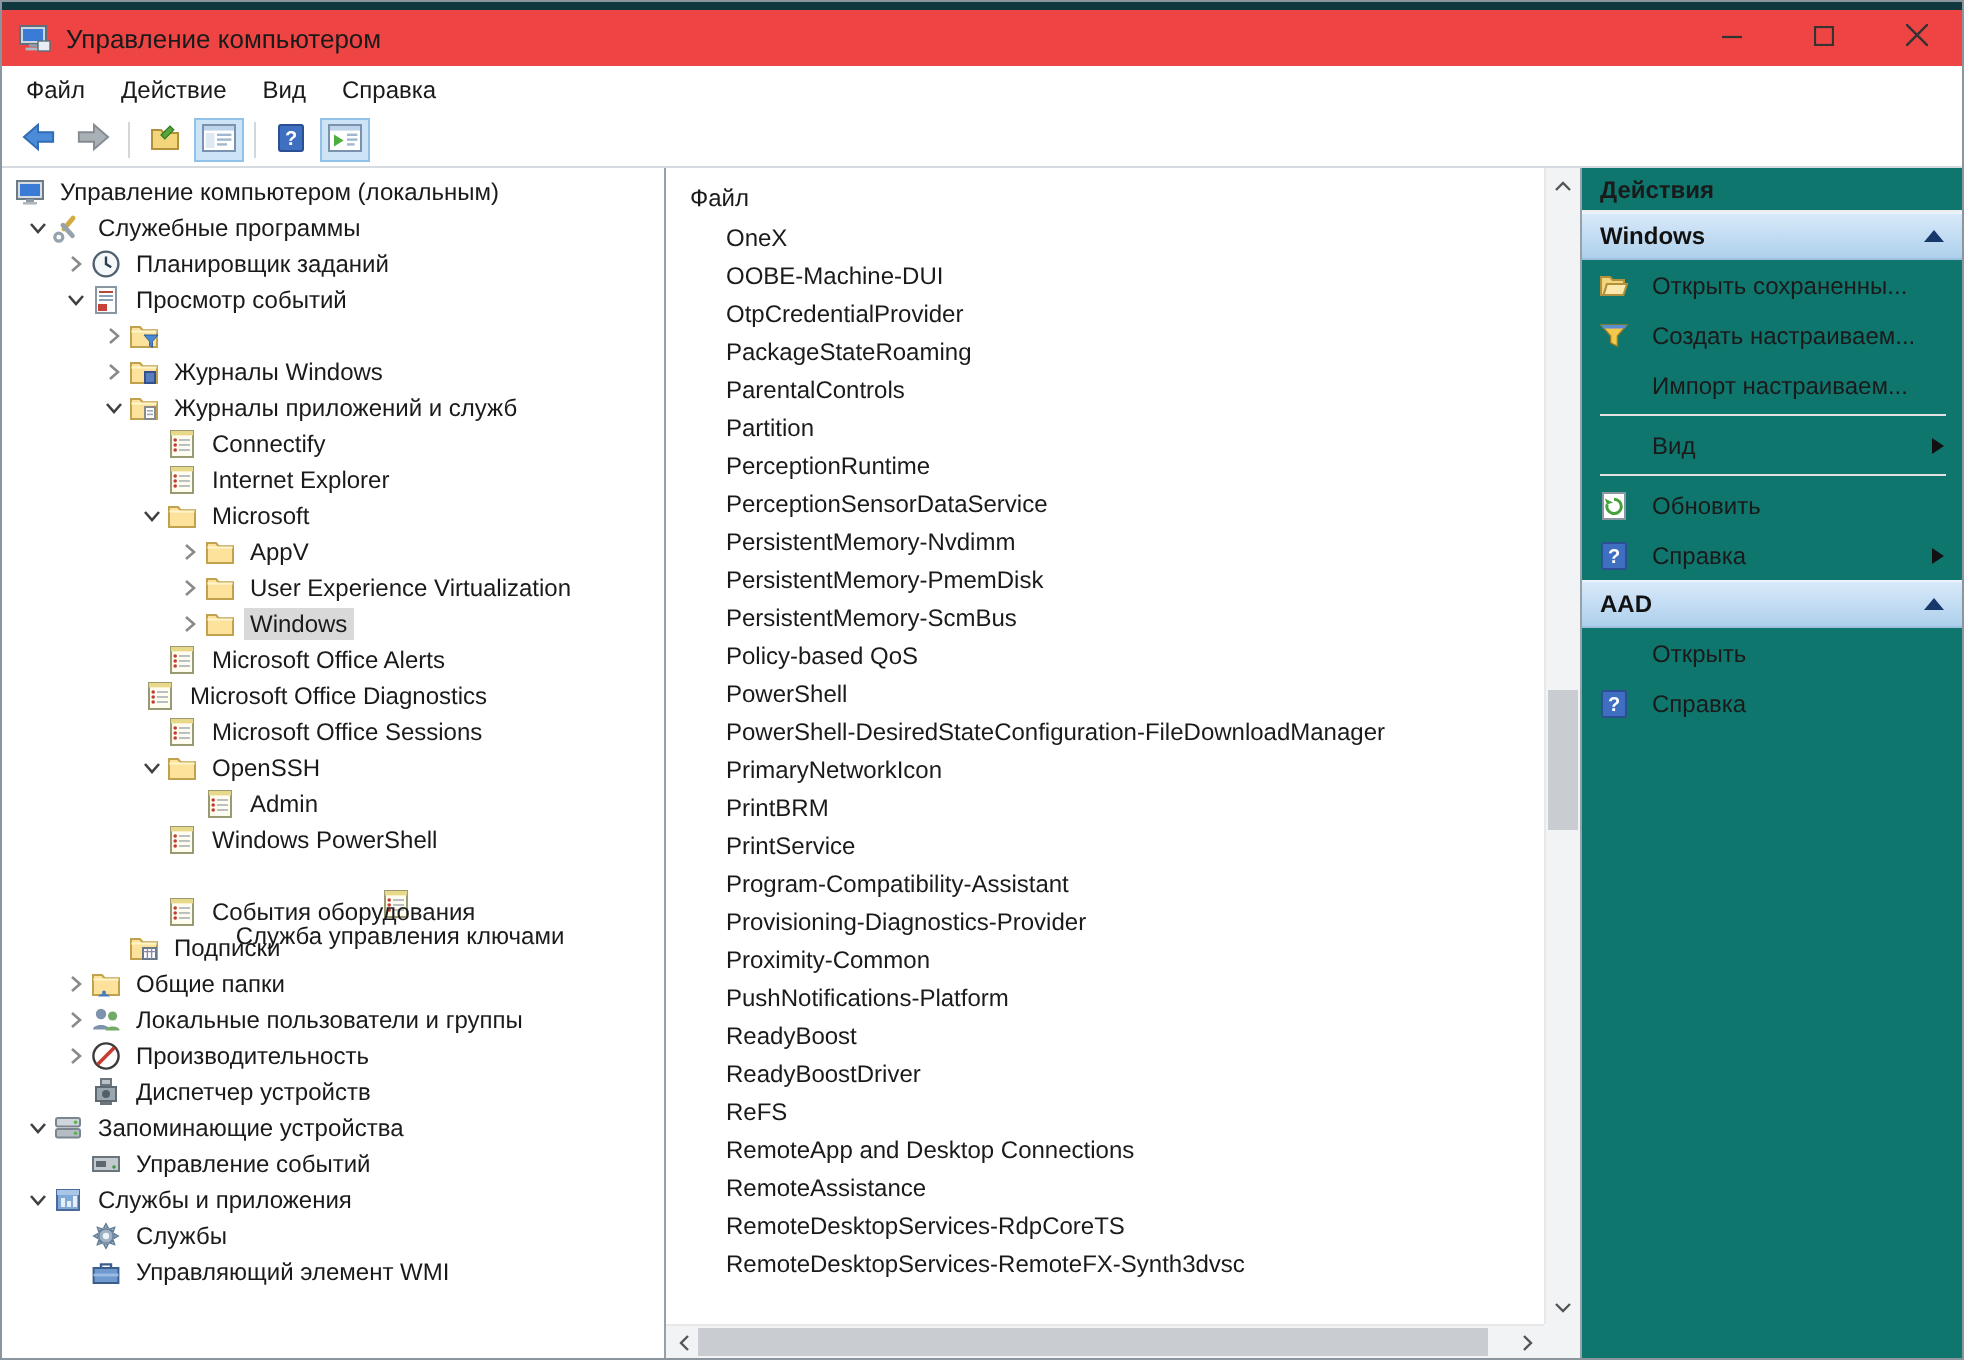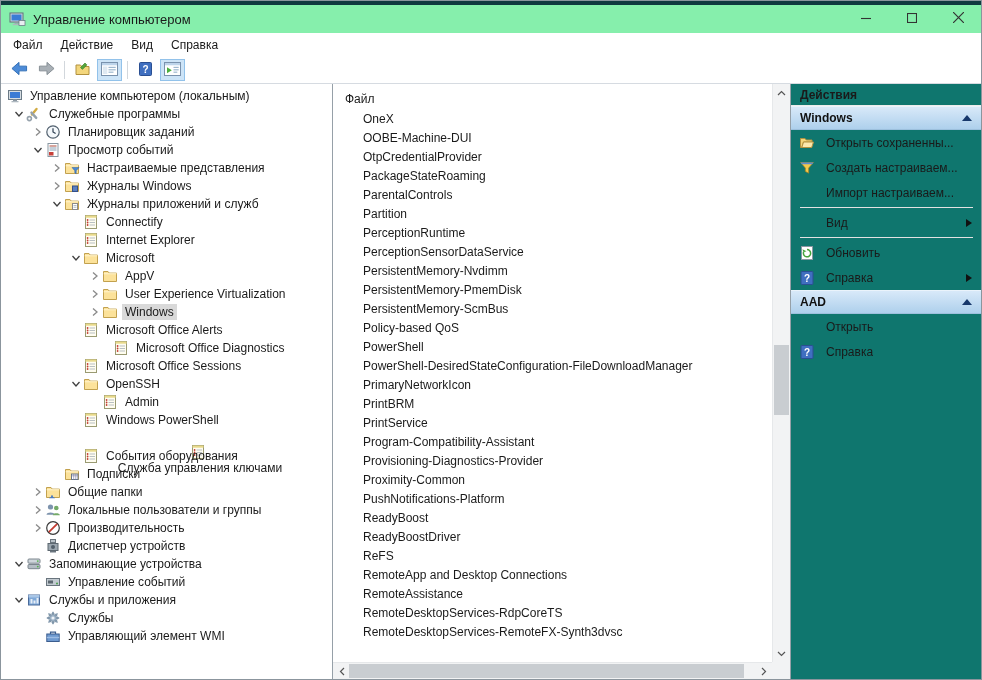--- a/index.html
+++ b/index.html
@@ -4,21 +4,21 @@
 <style>
   * { margin:0; padding:0; box-sizing:border-box; }
   html,body { background:#e8e8e8; }
   .screen {
     position:relative; width:982px; height:680px; background:#fff;
     font-family:"Liberation Sans","DejaVu Sans",sans-serif; font-size:12px; color:#1a1a1a;
     border:1px solid #8b959d; overflow:hidden;
   }
   .top-strip { height:4px; background:#10393f; }
   
-  .titlebar { height:28px; display:flex; align-items:center; padding-left:8px; background:#86efac;text-align:center; }
+  .titlebar { height:28px; display:flex; align-items:center; padding-left:8px; background:#ef4444;text-align:center; }
   .title-icon { width:17px; height:16px; display:inline-flex; }
   .title-text { margin-left:7px; font-size:13px; }
   .win-controls { margin-left:auto; display:flex; height:100%; }
   .win-btn { width:46px; height:100%; display:flex; align-items:center; justify-content:center; }
   
   .menubar { height:24px; display:flex; align-items:center; padding-left:3px; background:#fff; }
   .menu-item { padding:3px 9px; cursor:default; }
   
   .toolbar { height:27px; display:flex; align-items:center; padding-left:5px; background:#fff; border-bottom:1px solid #d6dbe1; }
   .tb-btn { width:25px; height:22px; display:flex; align-items:center; justify-content:center; margin:0 1px; border:1px solid transparent; }
@@ -217,21 +217,20 @@
               <path d="M3 1.5 7 5 3 8.5" fill="none" stroke="#8a8a8a" stroke-width="1.3"></path>
             </svg>
           </span>
           <span class="tree-icon">
             <svg viewBox="0 0 16 16">
               <path d="M1.5 3.5h4.5l1.3 1.6h7.2v8.4H1.5z" fill="#fce29a" stroke="#c2a14e"></path>
               <path d="M1.7 5.2h12.6v1.1H1.7z" fill="#fff3c9"></path>
               <path d="M8 7.5h7l-2.8 3.2v3l-1.4-.8v-2.2z" fill="#4a8ad4" stroke="#2d5c9e" stroke-width=".5"></path>
             </svg>
           </span>
-          <span class="tree-label">Настраиваемые представления</span>
         </div>
         <div class="tree-row" style="padding-left: 48px;">
           <span class="expander">
             <svg width="10" height="10" viewBox="0 0 10 10">
               <path d="M3 1.5 7 5 3 8.5" fill="none" stroke="#8a8a8a" stroke-width="1.3"></path>
             </svg>
           </span>
           <span class="tree-icon">
             <svg viewBox="0 0 16 16">
               <path d="M1.5 3.5h4.5l1.3 1.6h7.2v8.4H1.5z" fill="#fce29a" stroke="#c2a14e"></path>
@@ -355,21 +354,21 @@
               <circle cx="4.6" cy="6" r=".9" fill="#c23c32"></circle>
               <circle cx="4.6" cy="8.5" r=".9" fill="#c23c32"></circle>
               <circle cx="4.6" cy="11" r=".9" fill="#c23c32"></circle>
               <rect x="6.5" y="5.6" width="5.5" height=".8" fill="#a8b0b8"></rect>
               <rect x="6.5" y="8.1" width="5.5" height=".8" fill="#a8b0b8"></rect>
               <rect x="6.5" y="10.6" width="5.5" height=".8" fill="#a8b0b8"></rect>
             </svg>
           </span>
           <span class="tree-label">Microsoft Office Alerts</span>
         </div>
-        <div class="tree-row" style="padding-left: 97px;">
+        <div class="tree-row" style="padding-left: 56px;">
           <span class="expander"></span>
           <span class="tree-icon">
             <svg viewBox="0 0 16 16">
               <rect x="2.5" y="1.5" width="11" height="13" fill="#fffdf0" stroke="#9a9a72"></rect>
               <rect x="2.5" y="1.5" width="11" height="2.2" fill="#e8d98a"></rect>
               <circle cx="4.6" cy="6" r=".9" fill="#c23c32"></circle>
               <circle cx="4.6" cy="8.5" r=".9" fill="#c23c32"></circle>
               <circle cx="4.6" cy="11" r=".9" fill="#c23c32"></circle>
               <rect x="6.5" y="5.6" width="5.5" height=".8" fill="#a8b0b8"></rect>
               <rect x="6.5" y="8.1" width="5.5" height=".8" fill="#a8b0b8"></rect>

